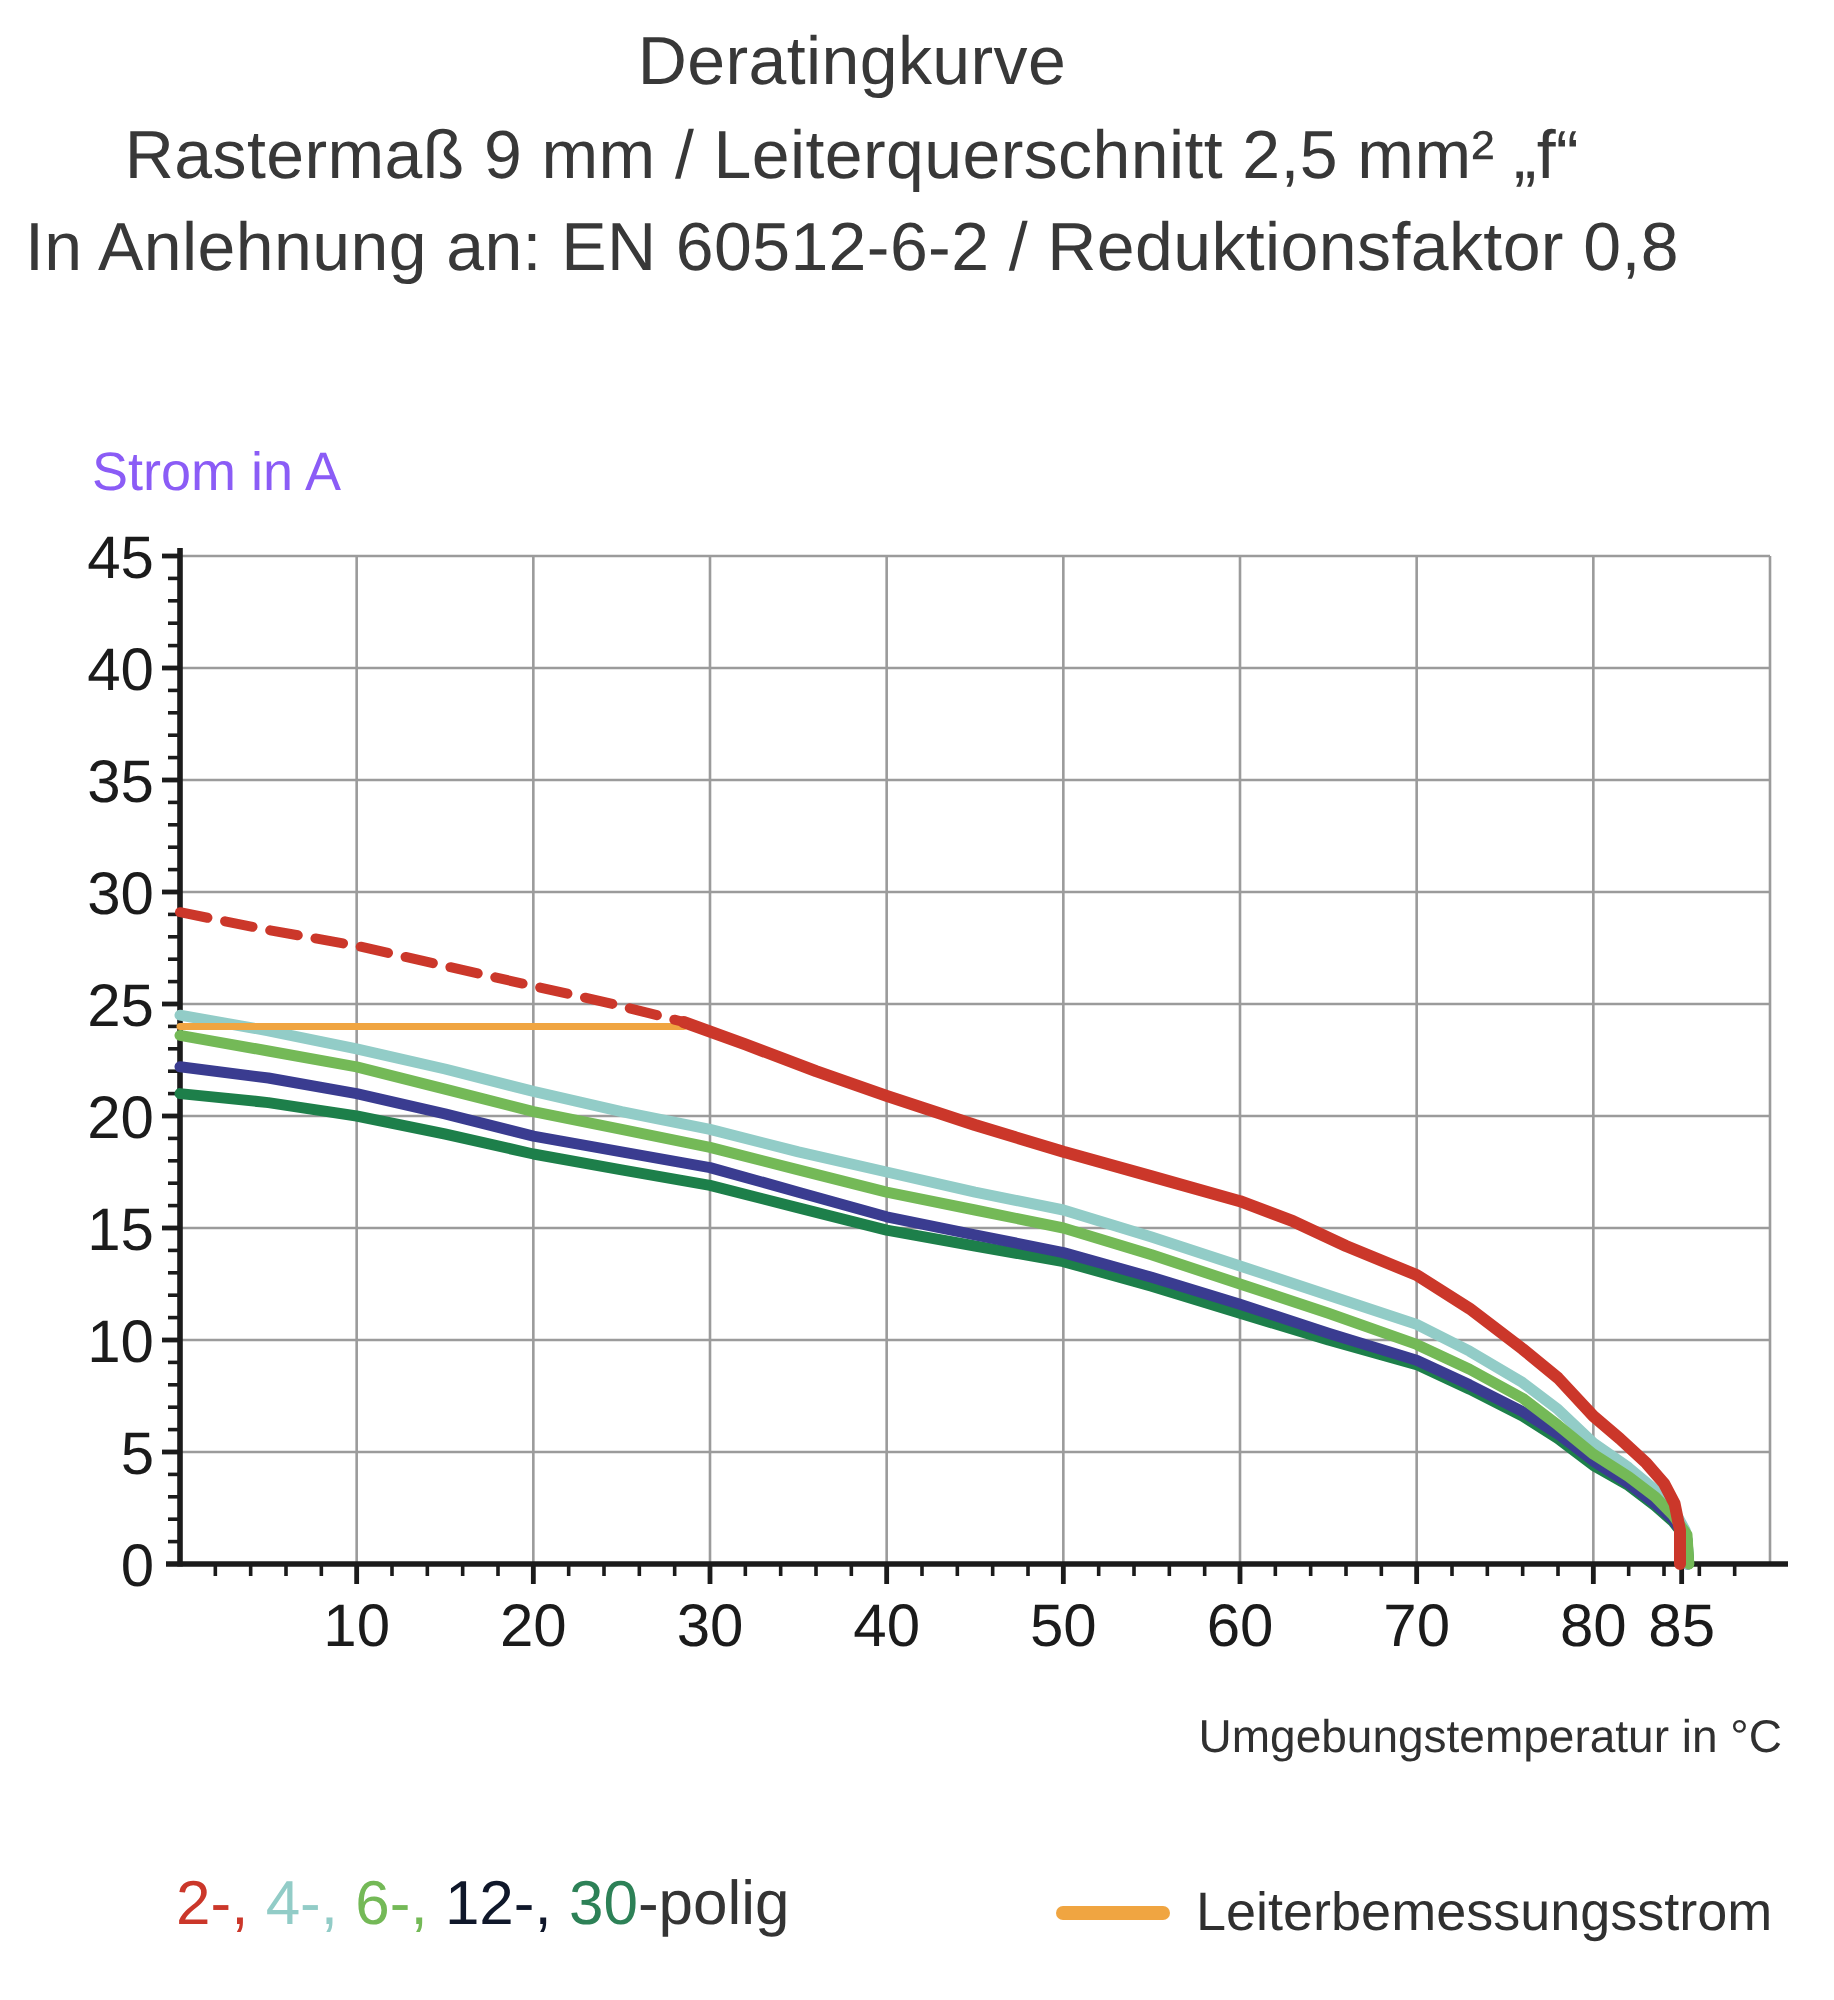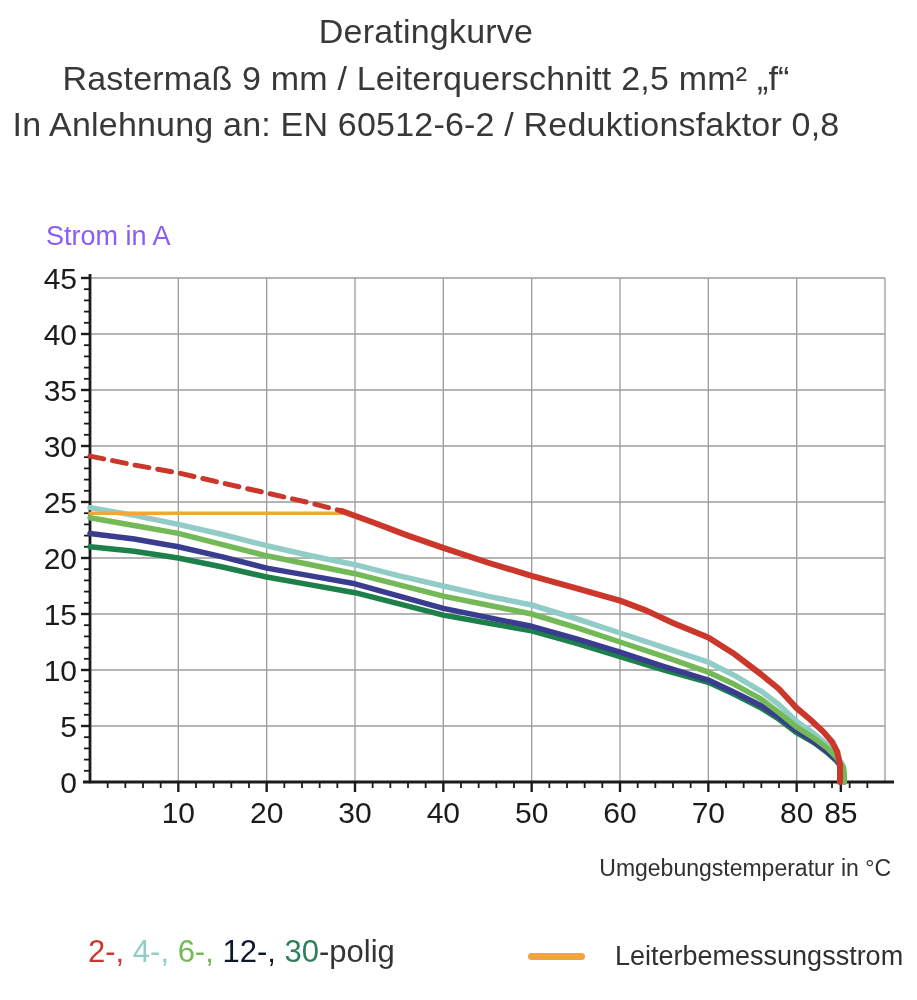--- a/index.html
+++ b/index.html
@@ -9,21 +9,21 @@
   }
   .title-block{
     position:absolute;top:8px;left:0;width:852px;text-align:center;
     font-size:34px;line-height:46.5px;color:#383838;letter-spacing:.2px;
   }
   .ylabel{position:absolute;left:46px;top:221px;font-size:27px;color:#8b5cf6}
   .xlabel{position:absolute;top:855px;right:26px;font-size:23px;color:#303030}
   svg.chart{position:absolute;left:0;top:0}
   svg.chart text.tick{font-size:30px;fill:#1b1b1b;font-family:"Liberation Sans",sans-serif}
   .legend-poles{position:absolute;left:88px;top:934px;font-size:31px;color:#343434;white-space:nowrap}
-  .legend-line{position:absolute;left:528px;top:941px;display:flex;align-items:center;gap:30px;font-size:27px;color:#303030}
+  .legend-line{position:absolute;left:528px;top:941px;display:flex;align-items:center;gap:13px;font-size:27px;color:#303030}
   .legend-swatch{width:57px;height:7px;border-radius:3.5px;background:#f0a541}
 </style>
 </head>
 <body>
 
 <div class="title-block">
   <div>Deratingkurve</div>
   <div>Rastermaß 9 mm / Leiterquerschnitt 2,5 mm² „f“</div>
   <div>In Anlehnung an: EN 60512-6-2 / Reduktionsfaktor 0,8</div>
 </div>

